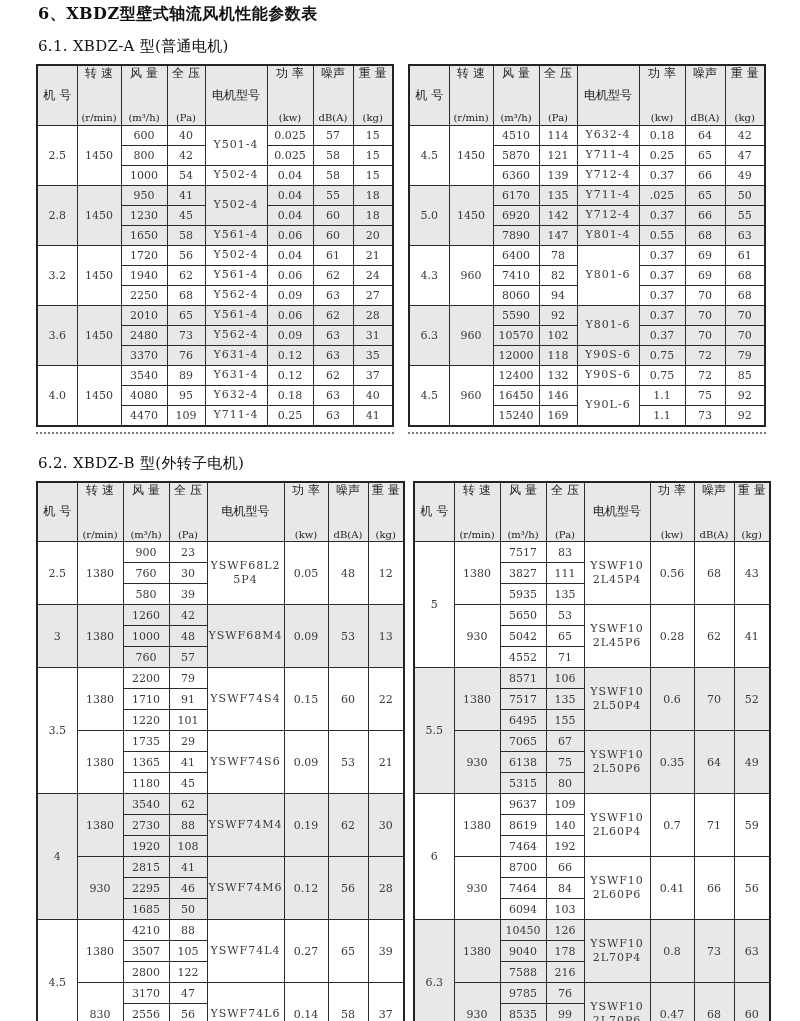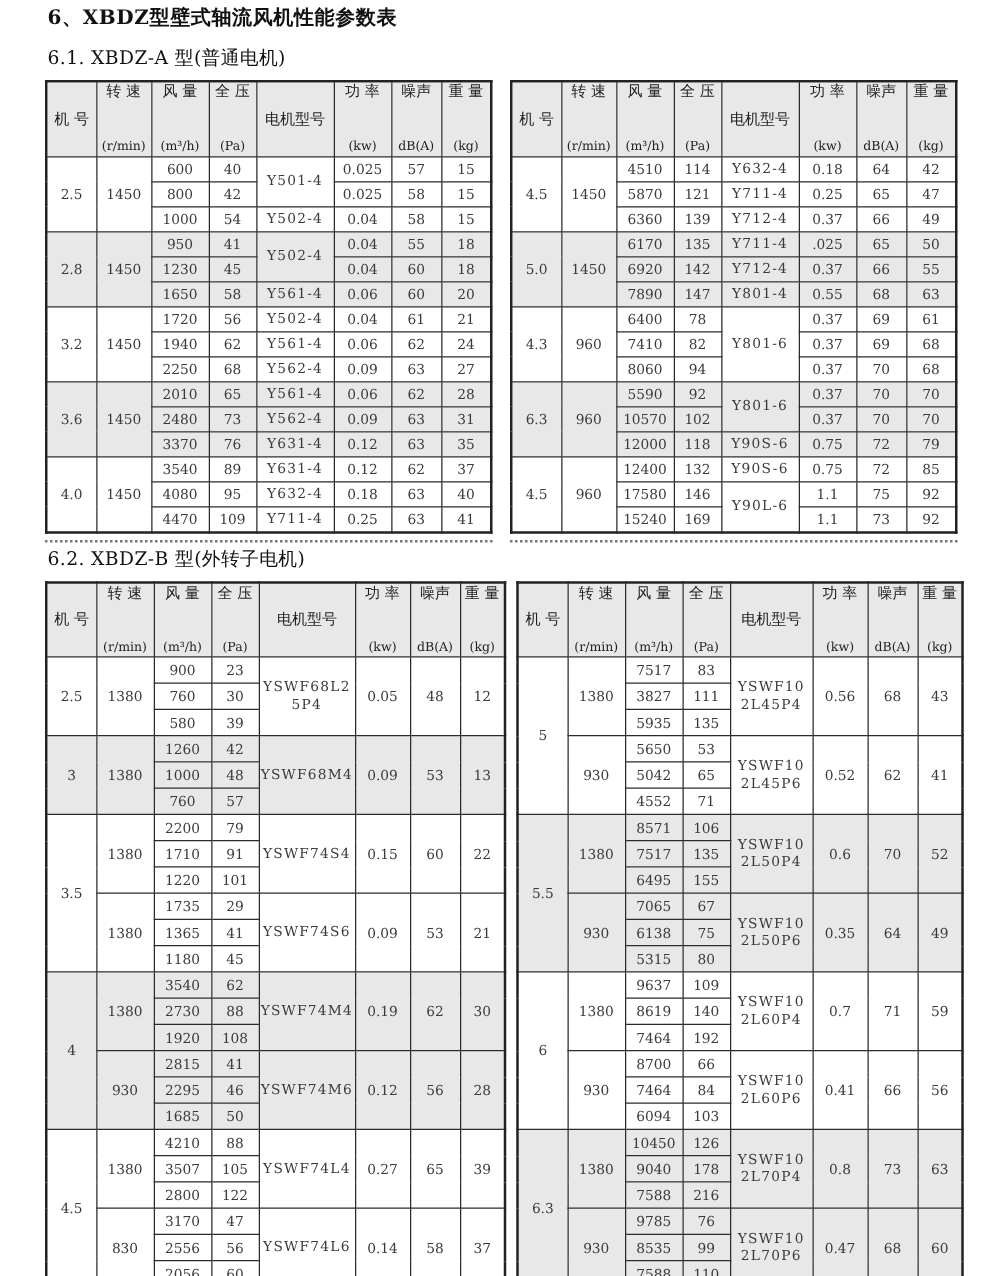--- a/index.html
+++ b/index.html
@@ -11,21 +11,21 @@
   }
   .page{padding:0 0 0 36px;border-radius:17px;}
   h1.doc-title{
     font-size:16px;font-weight:bold;margin:4px 0 12px 2px;color:#111;
     letter-spacing:0.5px;
   }
   h2.sec-title{
     font-size:15px;font-weight:normal;margin:0 0 8px 2px;color:#111;
     letter-spacing:0.3px;
   }
-  h2.sec-b{margin-top:4px;}
+  h2.sec-b{margin-top:20px;}
   .tables-row{display:flex;align-items:center;}
   .gap-a{gap:14px;}
   .gap-b{gap:8px;}
   .tbl-wrap{display:flex;flex-direction:column;}
   table{
     border-collapse:collapse;table-layout:fixed;
     border:2px solid #222;
     background:#fff;
   }
   th,td{
@@ -386,21 +386,21 @@
               <td rowspan="3">4.5</td>
               <td rowspan="3">960</td>
               <td>12400</td>
               <td>132</td>
               <td class="cell-motor">Y90S-6</td>
               <td>0.75</td>
               <td>72</td>
               <td>85</td>
             </tr>
             <tr>
-              <td>17580</td>
+              <td>16450</td>
               <td>146</td>
               <td rowspan="2" class="cell-motor">Y90L-6</td>
               <td>1.1</td>
               <td>75</td>
               <td>92</td>
             </tr>
             <tr>
               <td>15240</td>
               <td>169</td>
               <td>1.1</td>
@@ -672,21 +672,21 @@
             <tr>
               <td>5935</td>
               <td>135</td>
             </tr>
             <tr>
               <td rowspan="3">930</td>
               <td>5650</td>
               <td>53</td>
               <td rowspan="3" class="cell-motor">YSWF10
 2L45P6</td>
-              <td rowspan="3">0.52</td>
+              <td rowspan="3">0.28</td>
               <td rowspan="3">62</td>
               <td rowspan="3">41</td>
             </tr>
             <tr>
               <td>5042</td>
               <td>65</td>
             </tr>
             <tr>
               <td>4552</td>
               <td>71</td>

